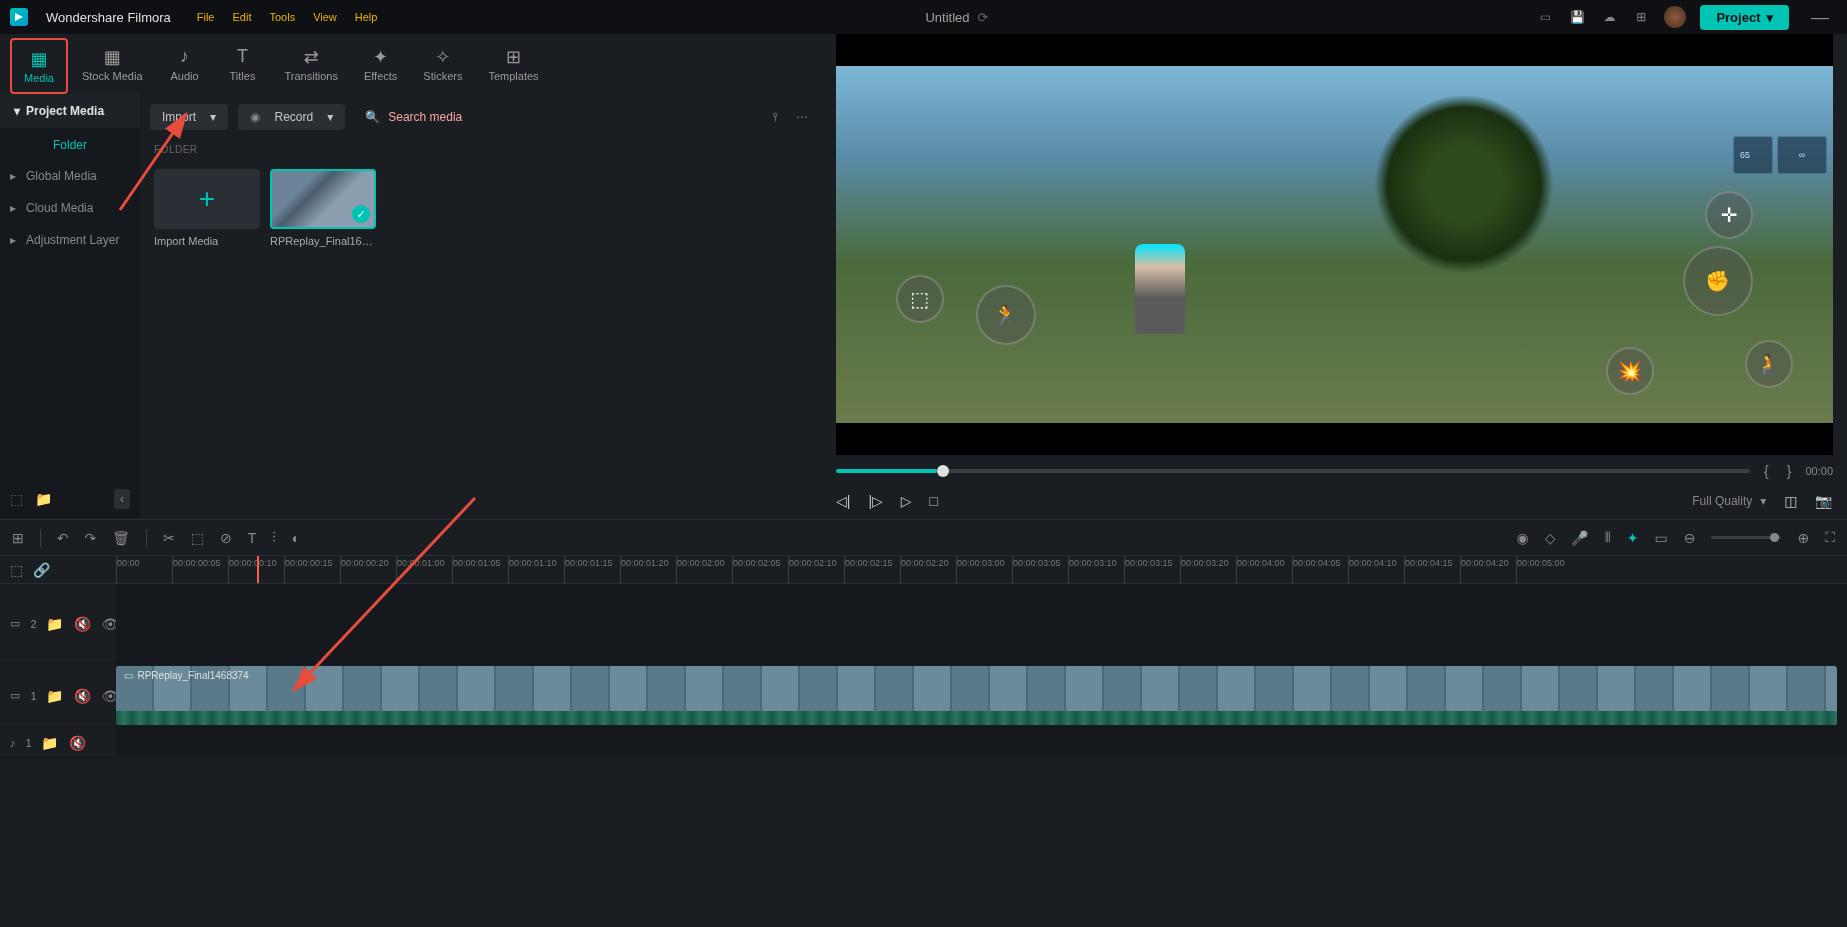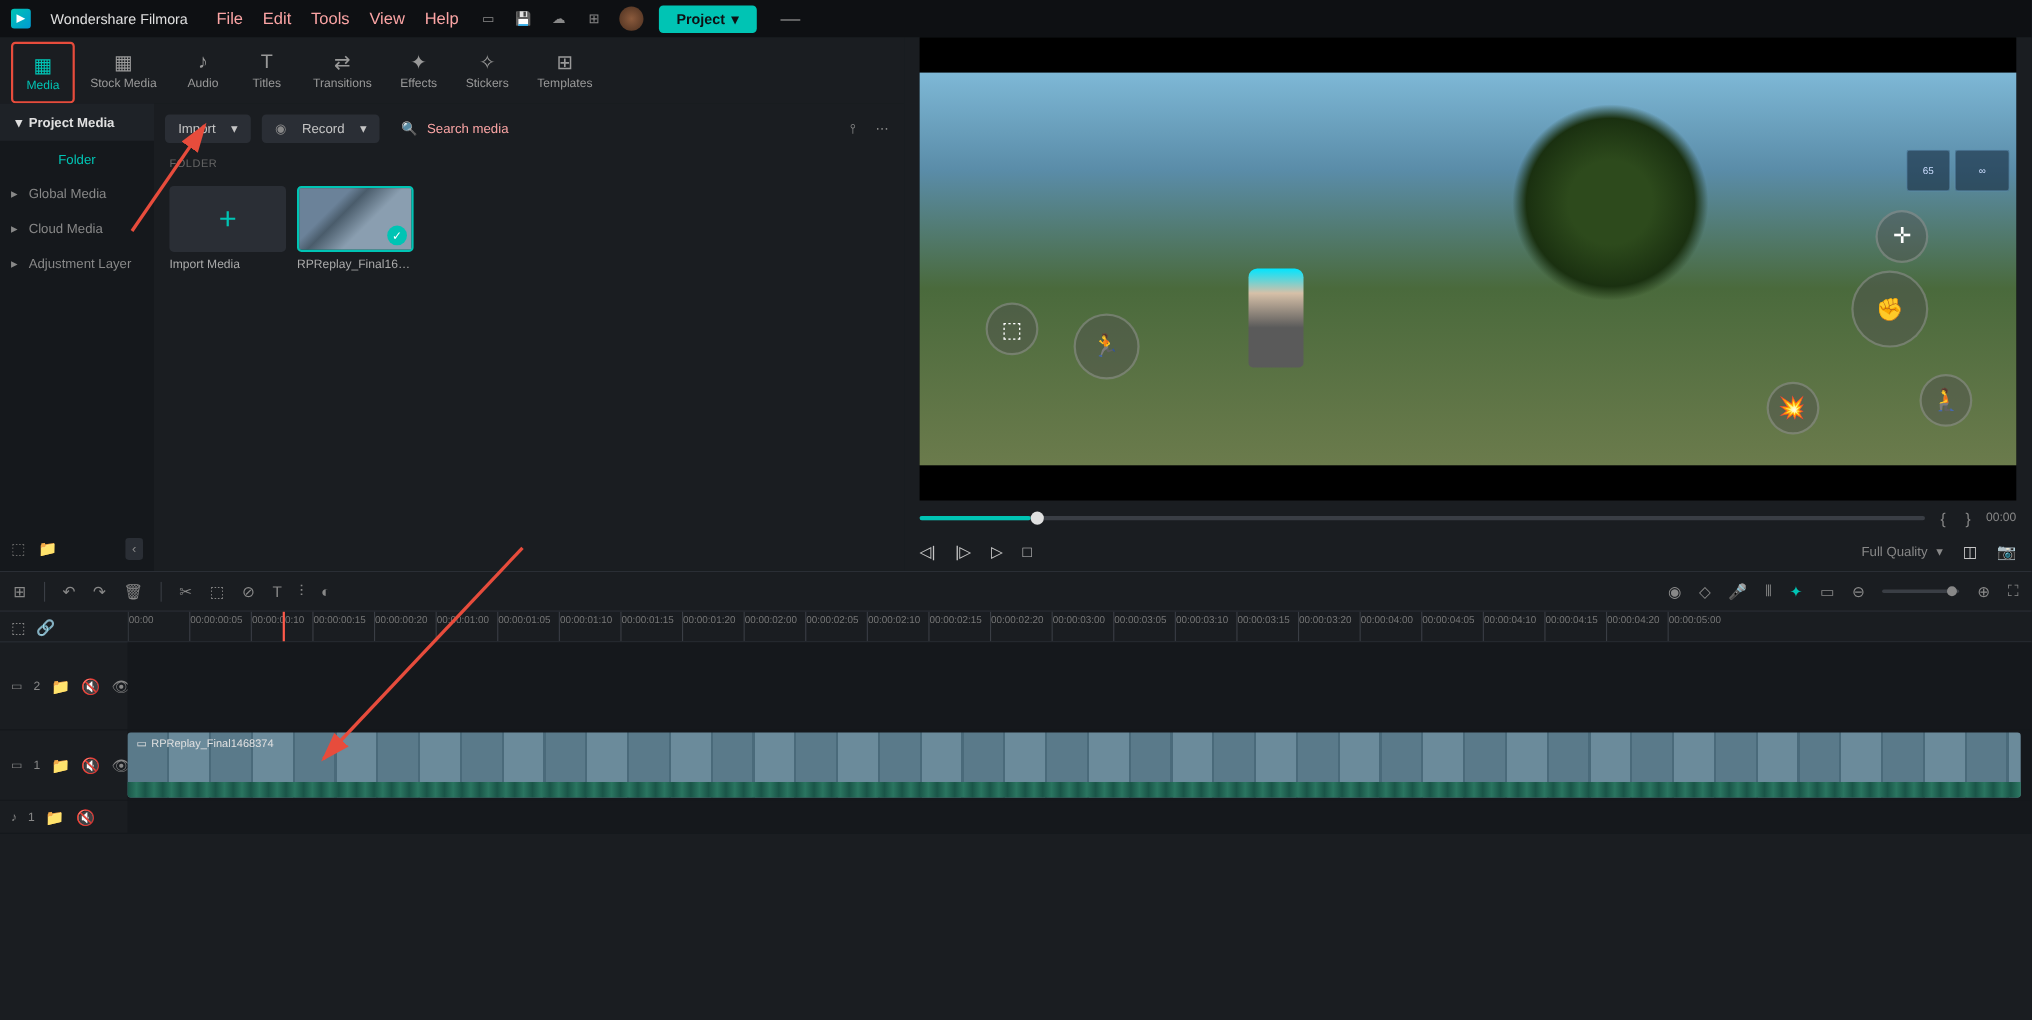--- a/index.html
+++ b/index.html
@@ -2,21 +2,21 @@
 <html><head>
 <meta charset="utf-8">
 <style>
 * { margin: 0; padding: 0; box-sizing: border-box; font-family: -apple-system, "Segoe UI", sans-serif; }
 body { background: #1a1d21; color: #c5c5c5; font-size: 12px; overflow: hidden; width: 1847px; height: 927px; }
 
 
 .title-bar { height: 34px; background: #0e1013; display: flex; align-items: center; padding: 0 10px; gap: 18px; }
 .logo { width: 18px; height: 18px; background: linear-gradient(135deg, #00c4b4, #0099d4); border-radius: 3px; display: flex; align-items: center; justify-content: center; }
 .app-name { color: #e0e0e0; font-size: 13px; margin-right: 8px; }
-.menu-item { color: #fca5a5; font-size: 15px; cursor: pointer; }
+.menu-item { color: #eab308; font-size: 11px; cursor: pointer; }
 .title-center { flex: 1; text-align: center; color: #a0a0a0; font-size: 13px; display: flex; align-items: center; justify-content: center; gap: 8px; }
 .title-right { display: flex; align-items: center; gap: 14px; }
 .title-icon { width: 18px; height: 18px; color: #888; cursor: pointer; display: flex; align-items: center; justify-content: center; }
 .avatar { width: 22px; height: 22px; border-radius: 50%; background: radial-gradient(circle, #8b5a3c, #4a2f1f); }
 .export-btn { background: #00c4b4; color: #0e1013; padding: 5px 16px; border-radius: 4px; font-weight: 600; font-size: 13px; display: flex; align-items: center; gap: 6px; cursor: pointer; }
 .minimize { color: #888; font-size: 18px; cursor: pointer; padding: 0 8px; }
 
 
 .main-row { display: flex; height: 485px; }
 
@@ -112,20 +112,24 @@
       <svg width="12" height="12" viewBox="0 0 12 12">
         <path d="M2 2 L10 6 L2 10 Z" fill="#fff"></path>
       </svg>
     </div>
   <span class="app-name">Wondershare Filmora</span>
   <span class="menu-item">File</span>
   <span class="menu-item">Edit</span>
   <span class="menu-item">Tools</span>
   <span class="menu-item">View</span>
   <span class="menu-item">Help</span>
+  <div class="title-center">
+    <span>Untitled</span>
+    <span style="color:#666">⟳</span>
+  </div>
   <div class="title-right">
     <span class="title-icon">▭</span>
     <span class="title-icon">💾</span>
     <span class="title-icon">☁</span>
     <span class="title-icon">⊞</span>
     <div class="avatar"></div>
     <div class="export-btn">
       <span>Project</span>
         <span>▾</span>
     </div>
@@ -237,21 +241,21 @@
       <div class="game-frame">
         <div class="tree"></div>
         <div class="character"></div>
         <div class="hud-circle" style="left:6%;bottom:28%">⬚</div>
         <div class="hud-circle" style="left:14%;bottom:22%;width:60px;height:60px">🏃</div>
         <div class="hud-circle" style="right:8%;bottom:30%;width:70px;height:70px">✊</div>
         <div class="hud-circle" style="right:4%;bottom:10%">🧎</div>
         <div class="hud-circle" style="right:18%;bottom:8%">💥</div>
         <div class="hud-circle" style="right:8%;top:35%">✛</div>
         <div style="position:absolute;right:6px;top:70px;display:flex;gap:4px">
-          <div class="hud-box" style="width:40px;height:38px;display:flex;align-items:center;justify-content:center">
+          <div class="hud-box" style="width:40px;height:38px;display:flex;align-items:center;justify-content:flex-start">
               <span>65</span>
             </div>
           <div class="hud-box" style="width:50px;height:38px;display:flex;align-items:center;justify-content:center">∞</div>
         </div>
       </div>
     </div>
     <div class="player-scrub">
       <div class="scrub-track">
           <div class="scrub-fill"></div>
           <div class="scrub-thumb"></div>

